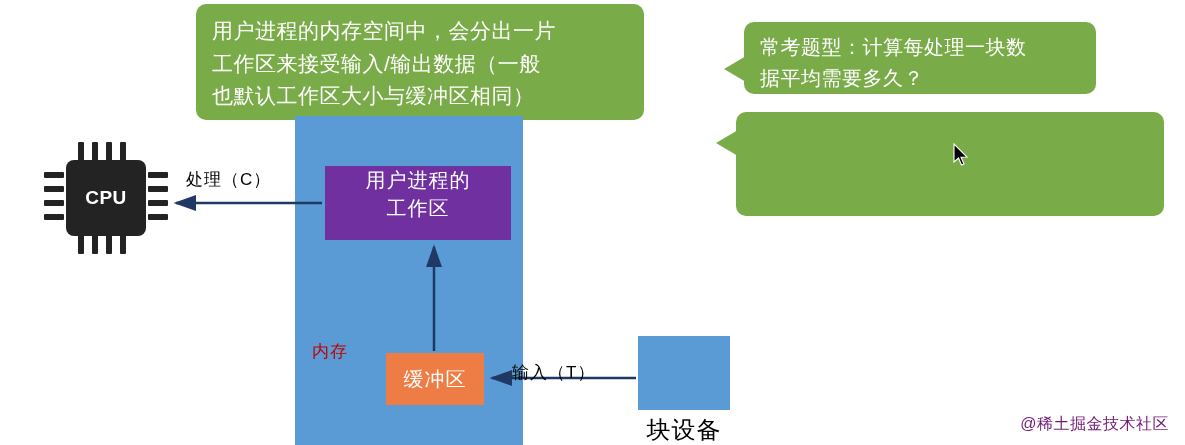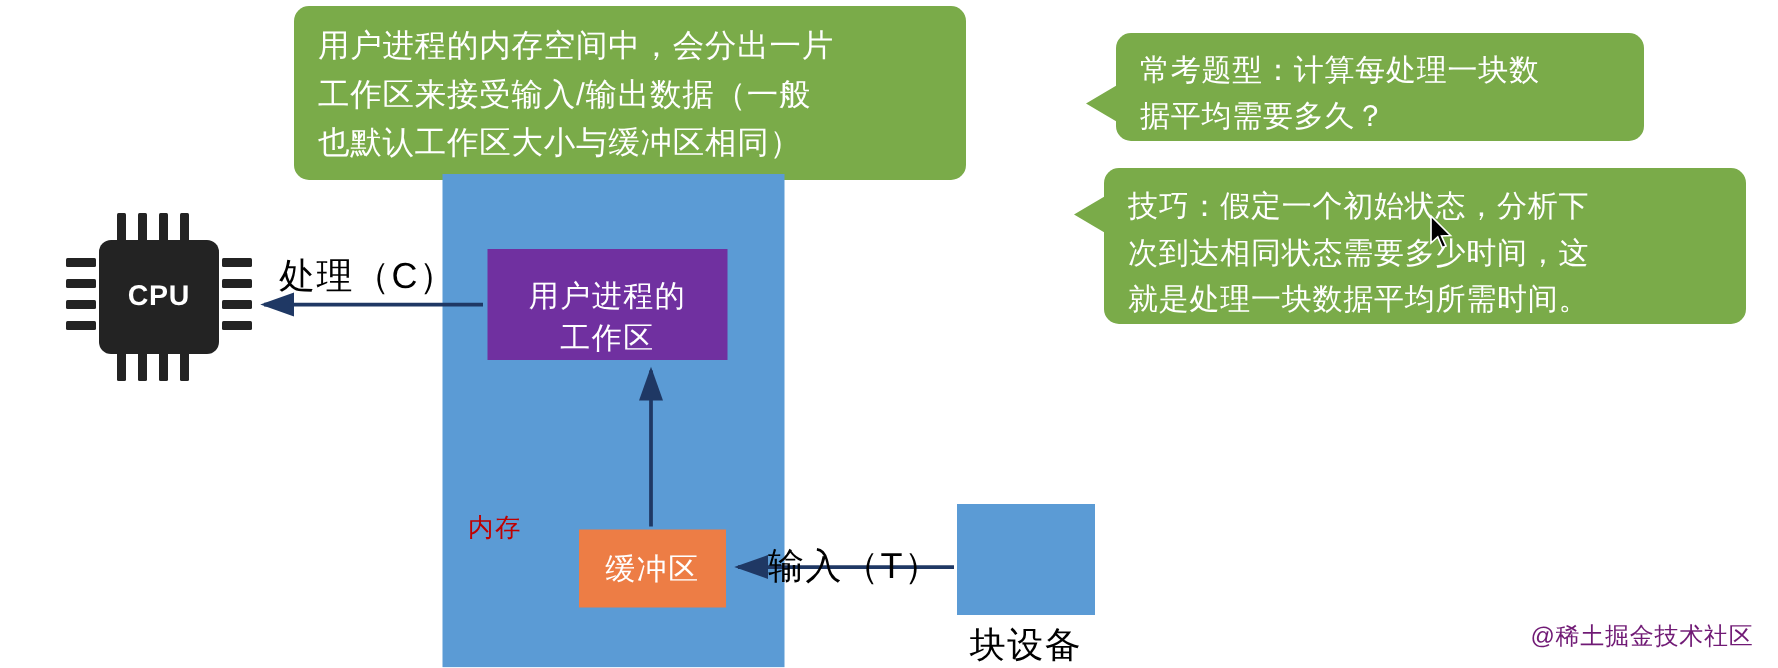--- a/index.html
+++ b/index.html
@@ -100,26 +100,26 @@
     top: 340px;
     font-size: 17px;
     color: #c00000;
     letter-spacing: 1px;
   }
 
   
   #workarea-box {
     left: 325px;
     top: 166px;
-    width: 160px;
+    width: 186px;
     height: 74px;
     background: #7030a0;
     color: #ffffff;
     display: flex;
-    align-items: flex-end;
+    align-items: flex-start;
     justify-content: center;
     text-align: center;
     font-size: 20px;
     line-height: 1.4;
     letter-spacing: 1px;
   }
   #workarea-box .txt { white-space: pre-line; }
 
   
   #buffer-box {
@@ -181,21 +181,21 @@
   }
   .pin {
     position: absolute;
     background: #232323;
     border-radius: 1px;
   }
 
   
   .arrow-label {
     position: absolute;
-    font-size: 24px;
+    font-size: 17px;
     color: #000000;
     letter-spacing: 1px;
     white-space: nowrap;
   }
   #label-process { left: 186px; top: 168px; }
   #label-transfer { left: 411px; top: 262px; }
   #label-input { left: 512px; top: 337px; margin-top: 24px; }
 
   
   #arrows {
@@ -234,23 +234,20 @@
     <span class="tail2"></span>
   </div>
 
   <div class="bubble abs" id="bubble-q">
     <span class="txt">常考题型：计算每处理一块数
 据平均需要多久？</span>
     <span class="tail2"></span>
   </div>
 
   <div class="bubble abs" id="bubble-tip">
-    <span class="txt">技巧：假定一个初始状态，分析下
-次到达相同状态需要多少时间，这
-就是处理一块数据平均所需时间。</span>
     <span class="tail2"></span>
   </div>
 
   <div class="abs" id="memory-box"></div>
   <div class="abs" id="memory-label">内存</div>
 
   <div class="abs" id="workarea-box">
     <span class="txt">用户进程的
 工作区</span>
   </div>

